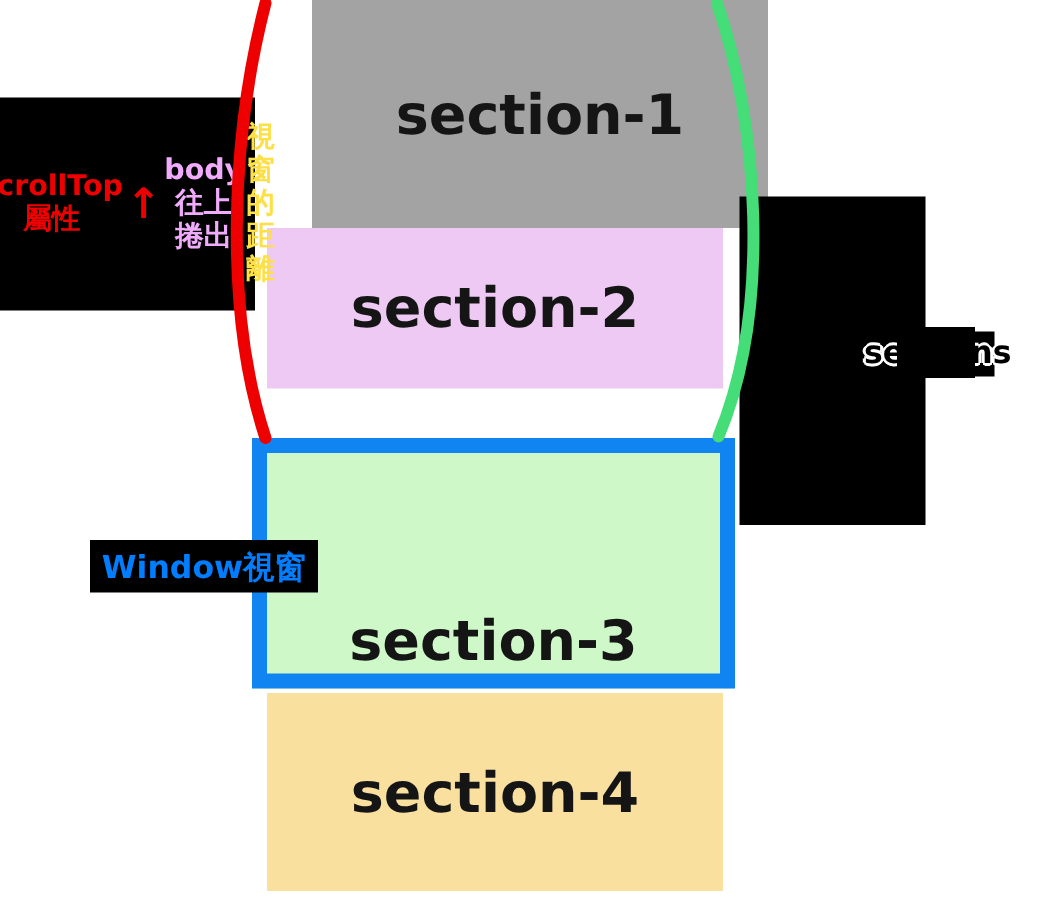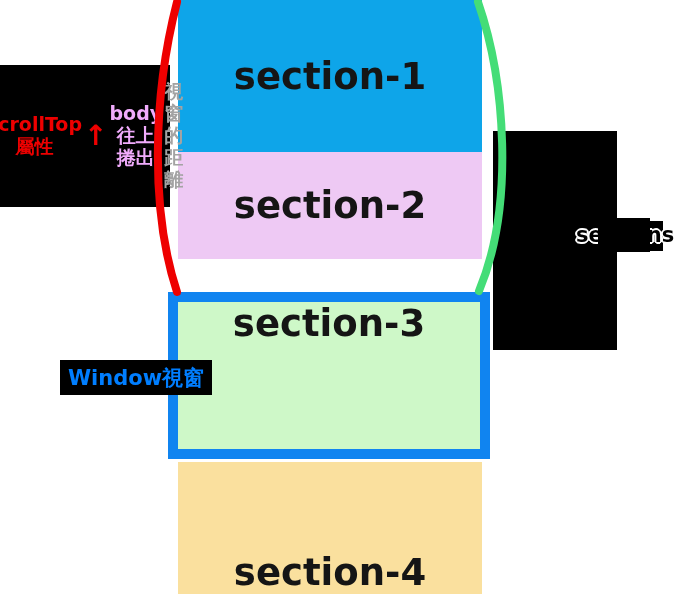--- a/index.html
+++ b/index.html
@@ -7,25 +7,25 @@
     position:relative;width:700px;height:602px;overflow:hidden;background:#fff;
     font-family:"DejaVu Sans","Liberation Sans",sans-serif;
   }
   .section{
     position:absolute;left:178px;width:304px;
     display:flex;align-items:center;justify-content:center;
     font-size:37px;font-weight:bold;color:#151515;letter-spacing:0px;
   }
   .sec1{top:0;height:152px;}
   .sec2{top:152px;height:107px;}
-  .sec4{top:462px;height:132px;align-items:flex-end;}
+  .sec4{top:462px;height:132px;}
   .window-box{
     position:absolute;left:168px;top:292px;width:322px;height:167px;
     box-sizing:border-box;border:10px solid #1084f0;
-    display:flex;align-items:flex-start;justify-content:center;
+    display:flex;align-items:flex-end;justify-content:center;
     font-size:37px;font-weight:bold;color:#151515;z-index:2;
   }
   .note-box{
     position:absolute;background:#000;z-index:1;
   }
   .left-note{
     left:0;top:65px;width:170px;height:142px;
     display:flex;flex-direction:row;align-items:center;justify-content:center;
     text-align:center;gap:2px;
   }
@@ -46,39 +46,39 @@
                 -1px -1px 0 #fff,1px -1px 0 #fff,-1px 1px 0 #fff,1px 1px 0 #fff;
   }
   .label-mask{left:598px;top:218px;width:52px;height:34px;z-index:5;}
   .curves{position:absolute;left:0;top:0;z-index:4;pointer-events:none;}
 </style>
 </head>
 <body>
 
 <div class="canvas">
 
-  <div class="section sec1" style="background-color: #0ea5e9;">
+  <div class="section sec1" style="background-color: #a3a3a3; margin-left: 30px;">
     <span>section-1</span>
   </div>
   <div class="section sec2" style="background-color: rgb(238, 201, 244);">
     <span>section-2</span>
   </div>
   <div class="section sec4" style="background-color: rgb(250, 224, 158);">
     <span>section-4</span>
   </div>
 
   <div class="window-box" style="background-color: rgb(206, 248, 200);">
     <span>section-3</span>
   </div>
 
   <div class="note-box left-note">
     <span class="red-line" style="color: rgb(238, 0, 0);">scrollTop屬性</span>
     <span class="arrow" style="color: rgb(238, 0, 0);">↑</span>
     <span class="red-line" style="color: #f0abfc;">body往上捲出</span>
-    <span class="red-line" style="color: #a3a3a3;">視窗的距離</span>
+    <span class="red-line" style="color: #fde047;">視窗的距離</span>
   </div>
 
   <div class="note-box window-strip">
     <span class="blue-text" style="color: rgb(0, 126, 255);">Window視窗</span>
   </div>
 
   <div class="note-box right-note"></div>
   <div class="note-box right-label-bg"></div>
   <div class="right-label">sections</div>
   <div class="note-box label-mask"></div>

